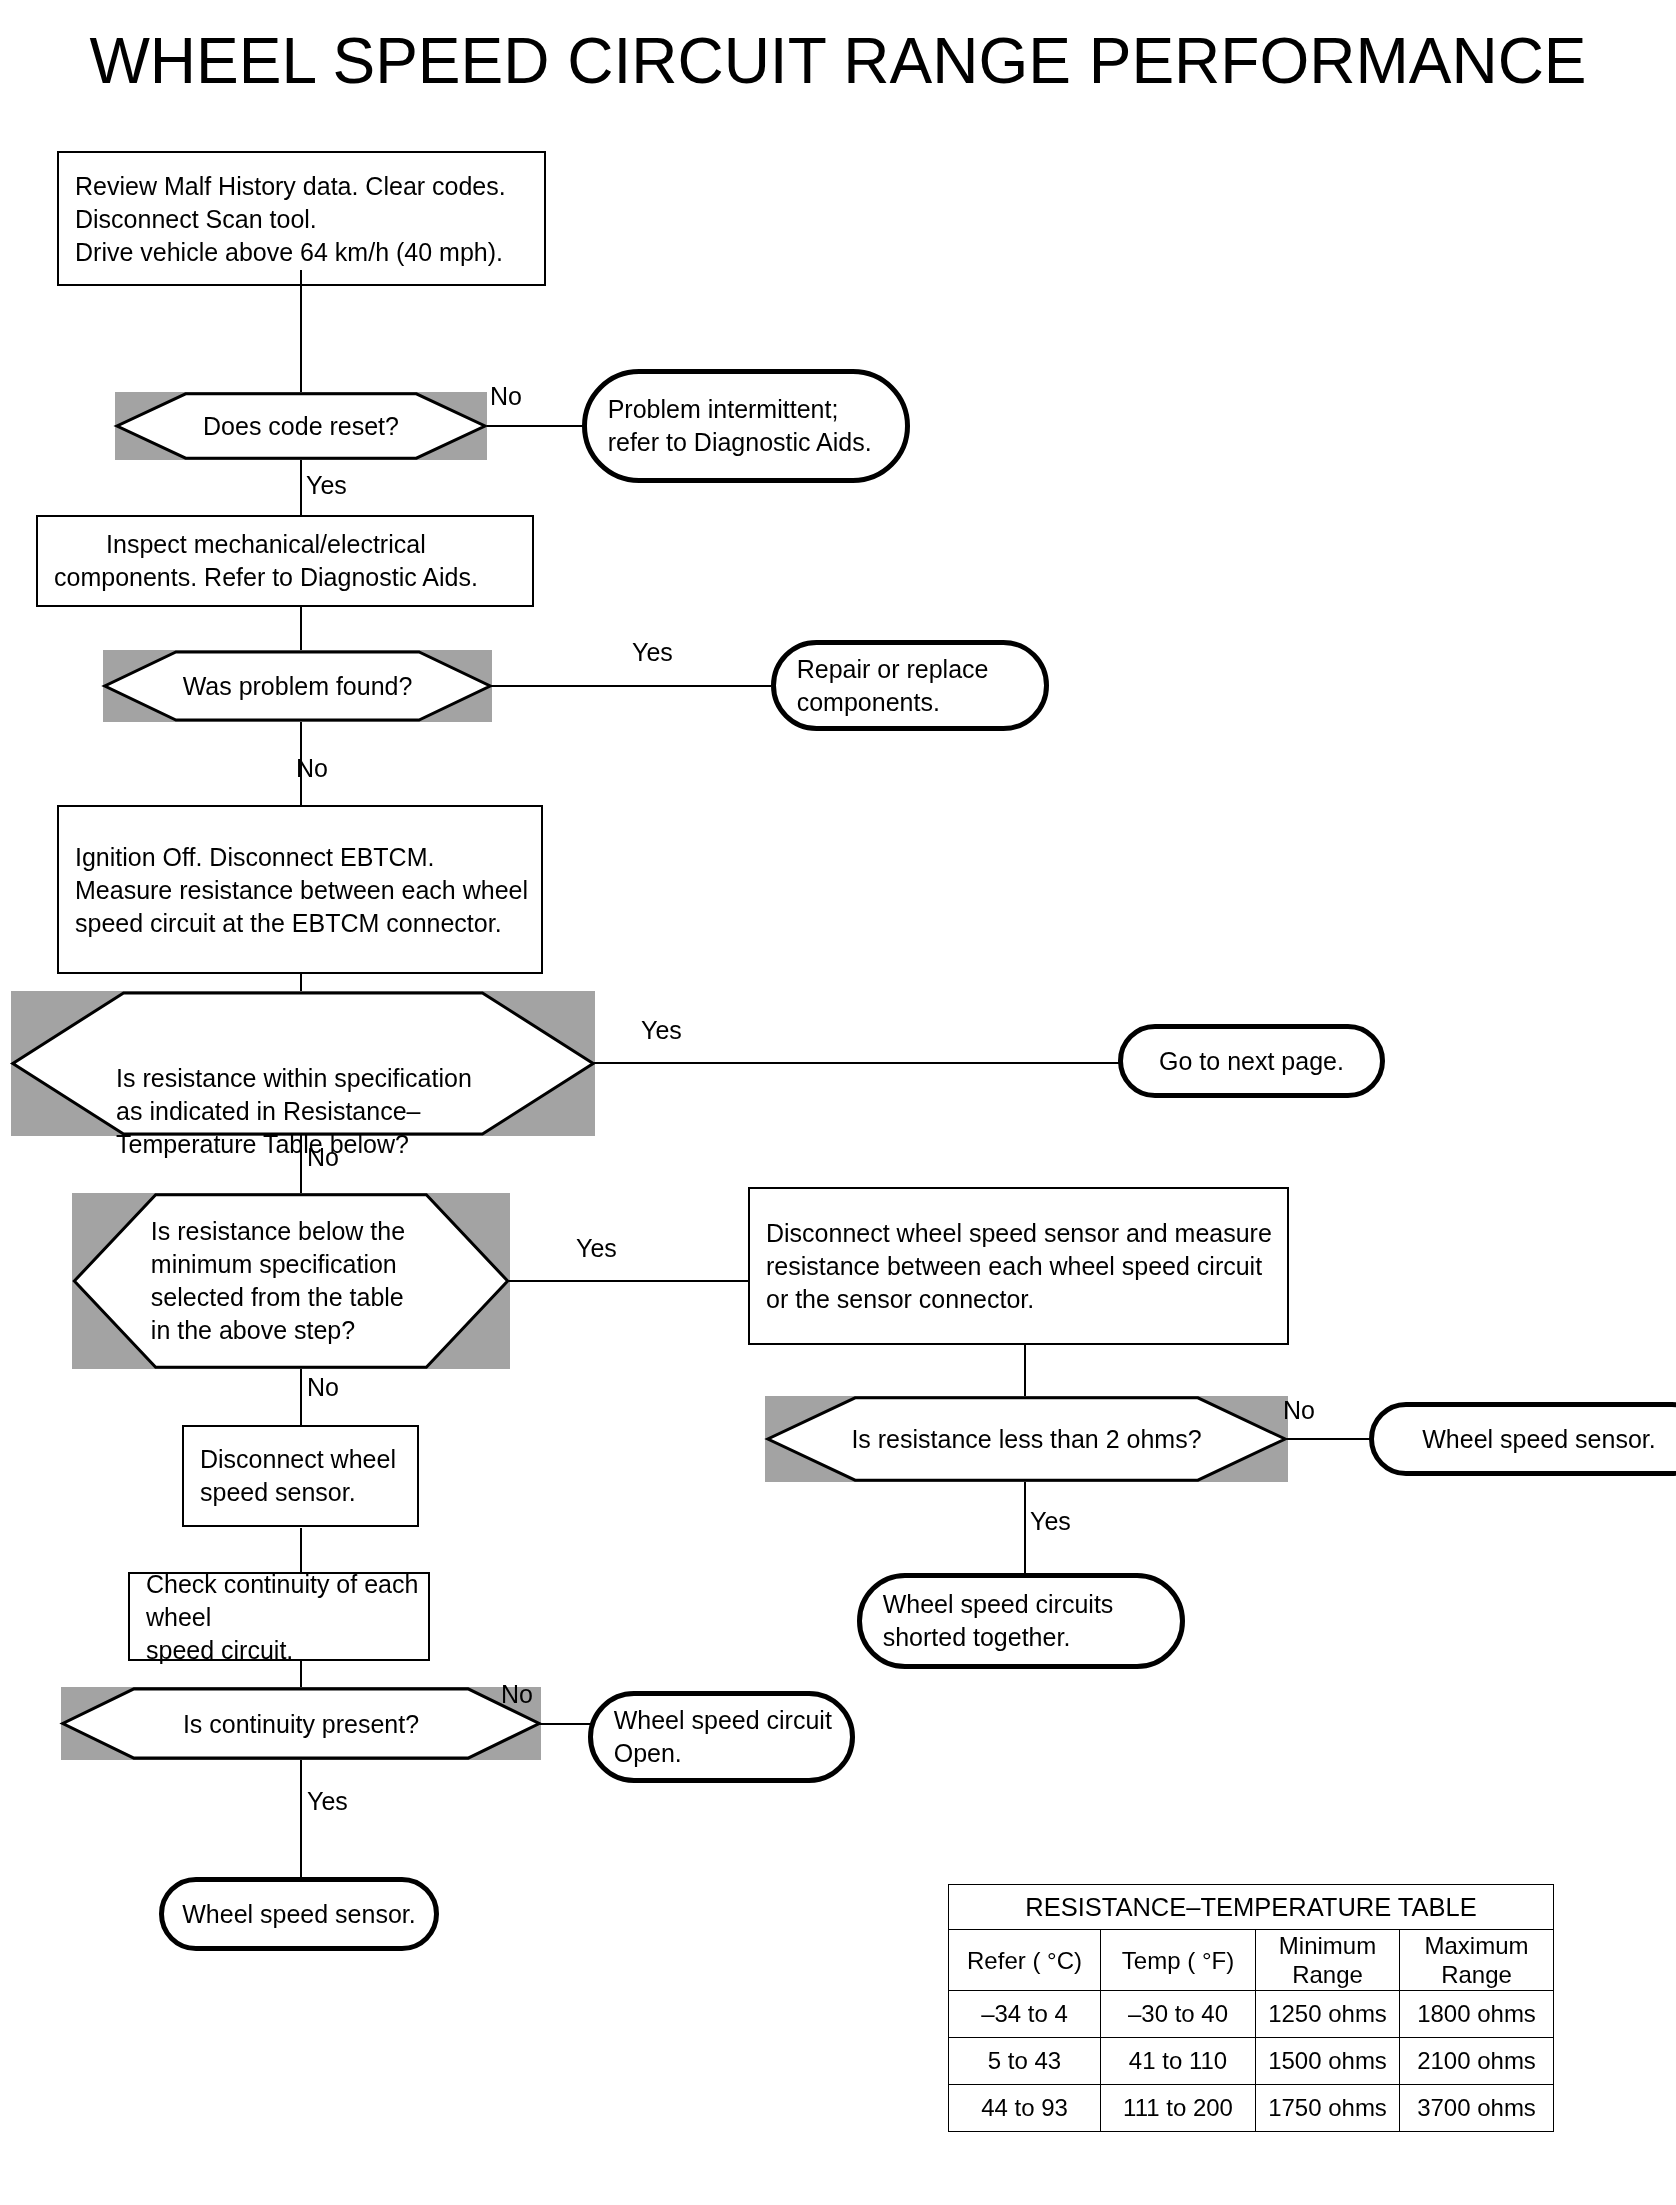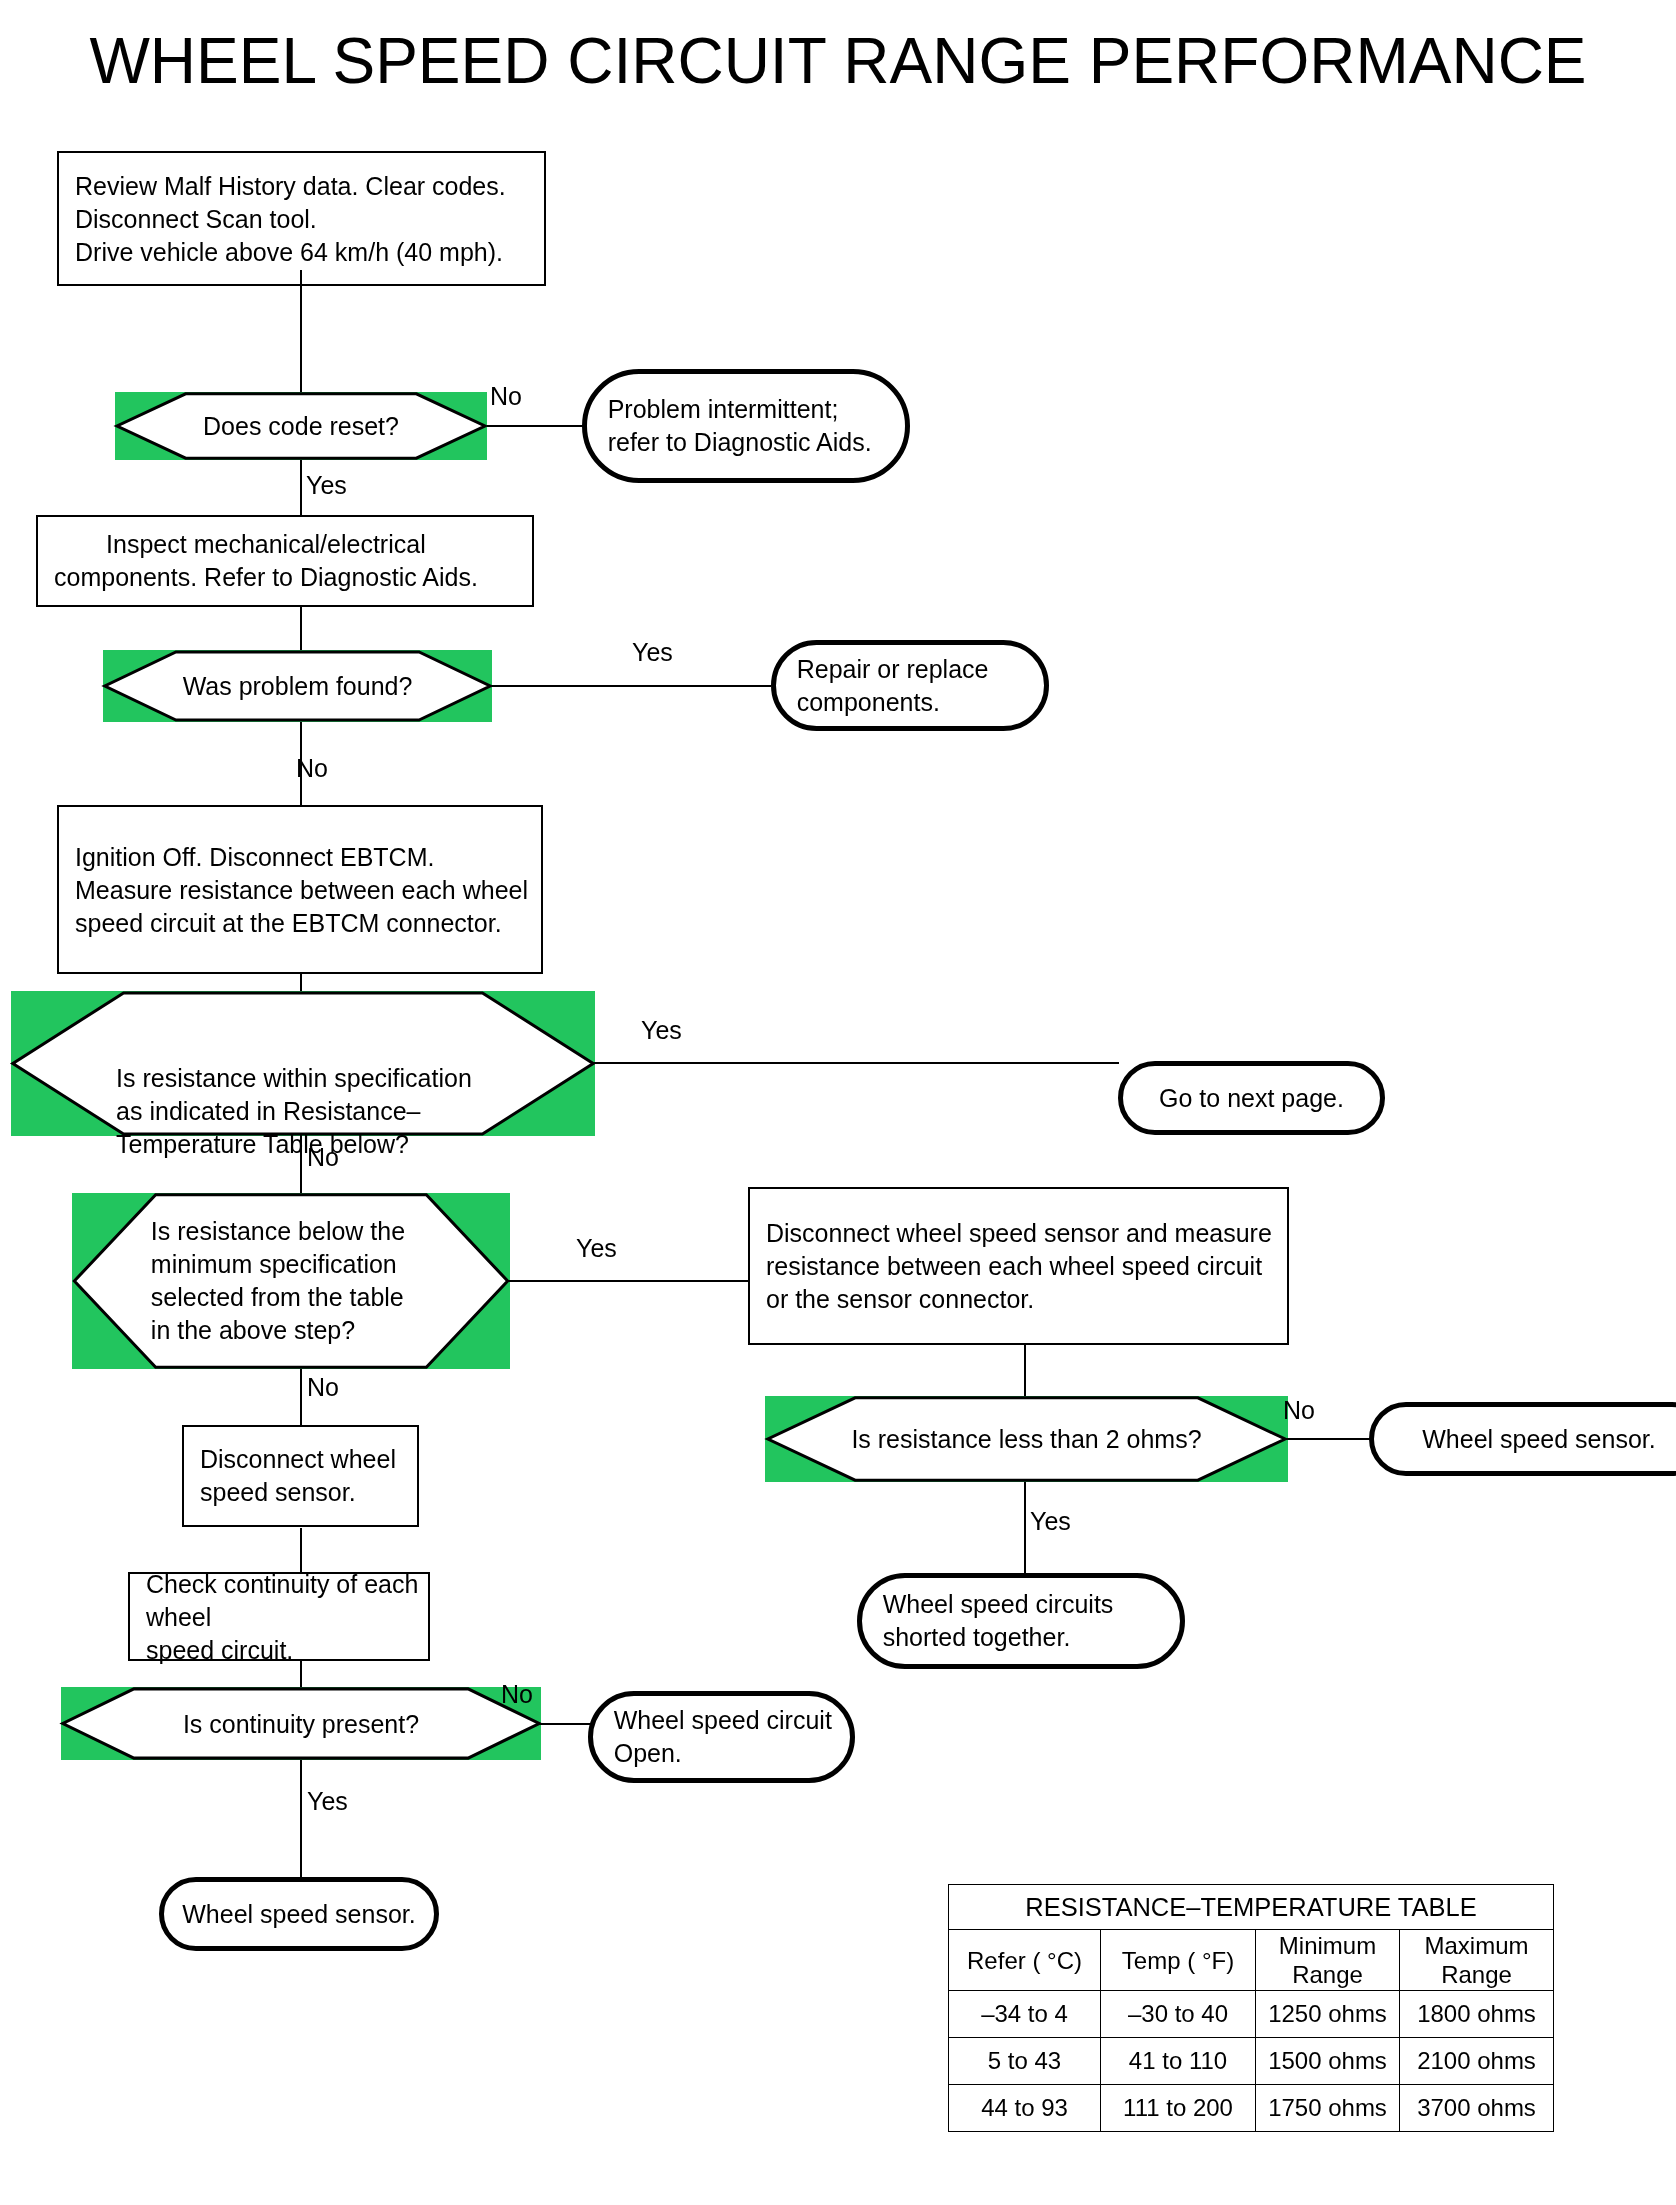--- a/index.html
+++ b/index.html
@@ -69,21 +69,21 @@
     padding-left: 20.7px;
   }
   .term.center .txt {
     width: 100%;
     text-align: center;
     padding-left: 0;
   }
 
   
   .dec {
-    background: #22c55e;
+    background: #a3a3a3;
   }
   .dec svg {
     position: absolute;
     left: 0;
     top: 0;
     overflow: visible;
   }
   .dec .txt {
     position: absolute;
     left: 0;
@@ -222,21 +222,21 @@
 as indicated in Resistance–
 Temperature Table below?</div>
   </div>
 
   <div class="hline" style="left:593px; top:1062px; width:526px; height:1.8px;"></div>
   <div class="elabel" style="left:641px; top:1016px;">Yes</div>
 
   <div class="vline" style="left:300px; top:1135px; width:1.8px; height:61px;"></div>
   <div class="elabel" style="left:307px; top:1143px;">No</div>
 
-  <div class="node term center" style="left:1118px; top:1024px; width:267px; height:74px;margin-top:37px;">
+  <div class="node term center" style="left:1118px; top:1024px; width:267px; height:74px;">
     <div class="txt">Go to next page.</div>
   </div>
 
   <div class="node dec" style="left:72px; top:1193px; width:438px; height:176px;">
     <svg width="438" height="176" viewBox="0 0 720 290">
       <polygon points="137,3 583,3 717,145 583,287 137,287 3,145" fill="#ffffff" stroke="#000000" stroke-width="5"></polygon>
     </svg>
     <div class="txt leftal" style="white-space: pre-line;">Is resistance below the
 minimum specification
 selected from the table

